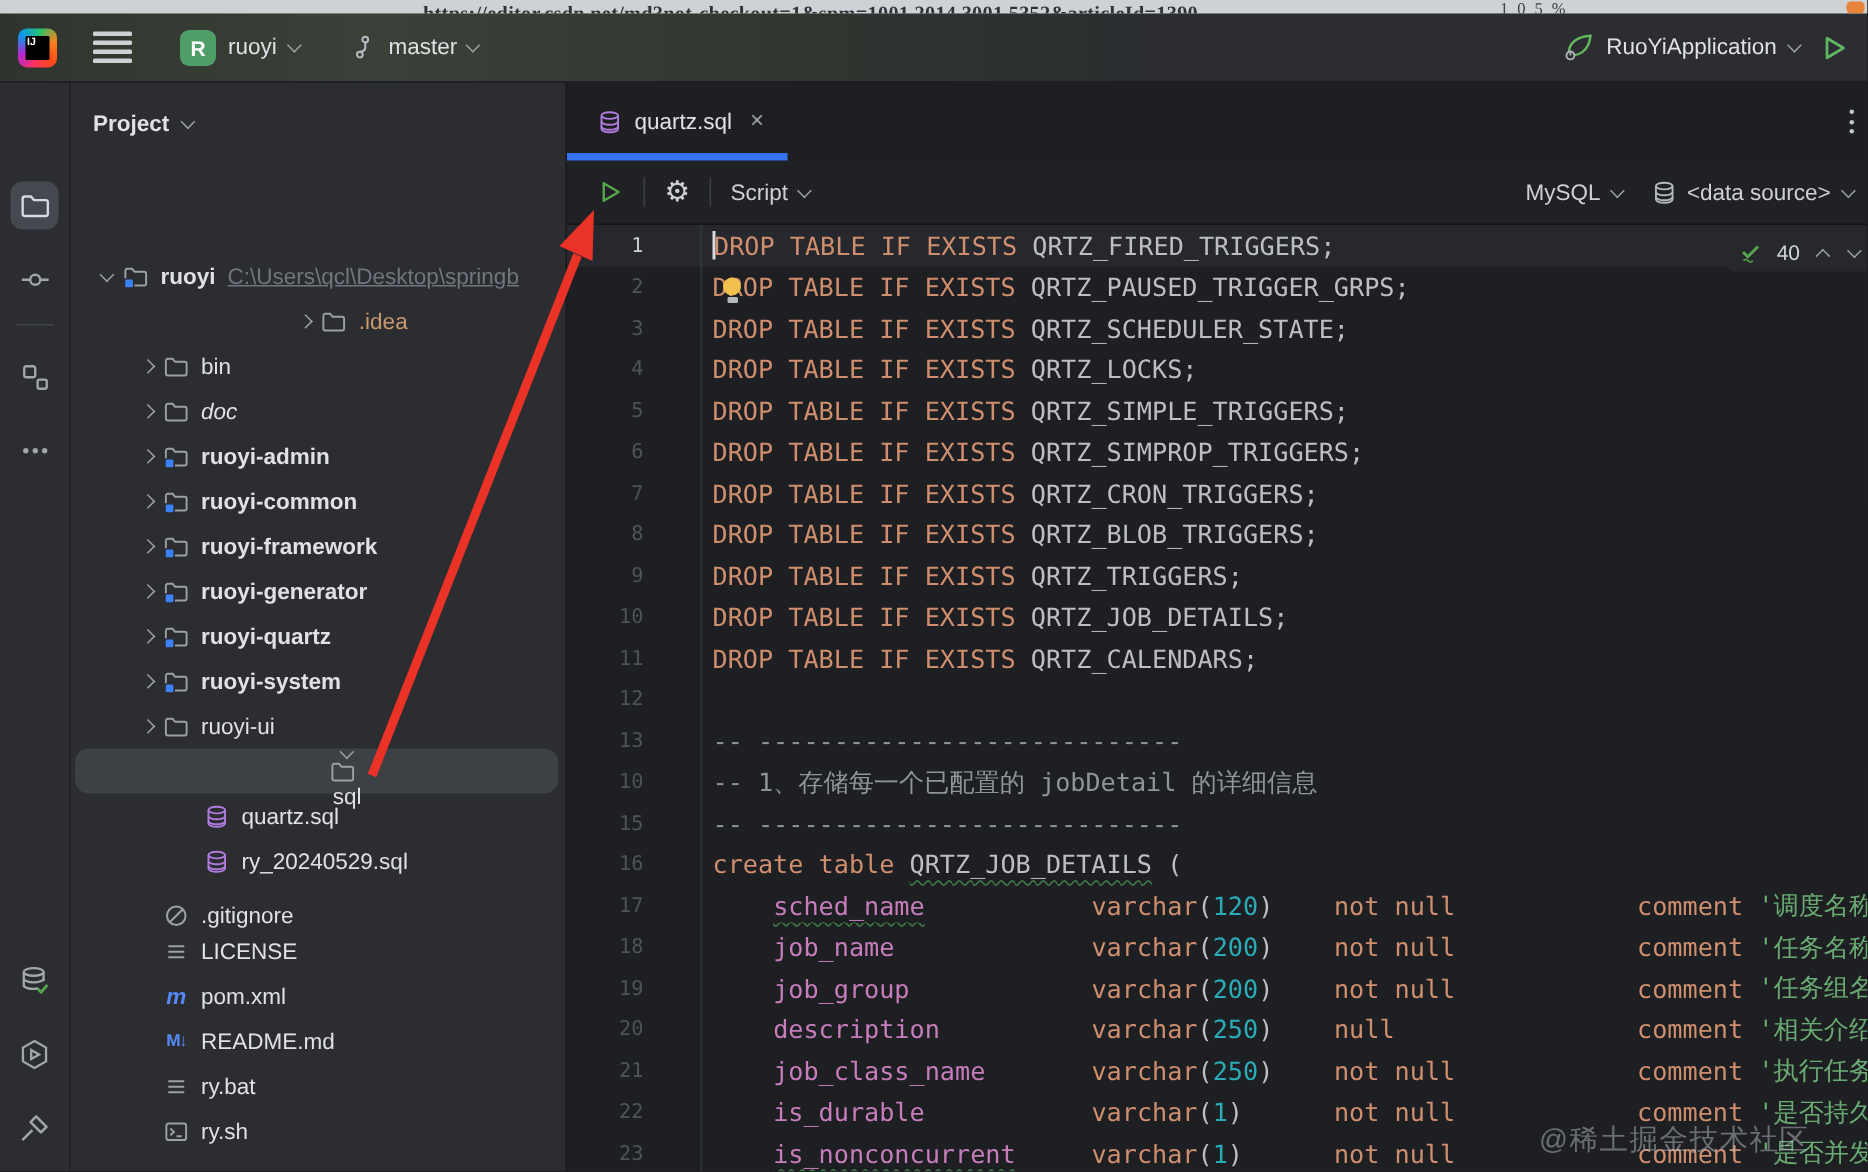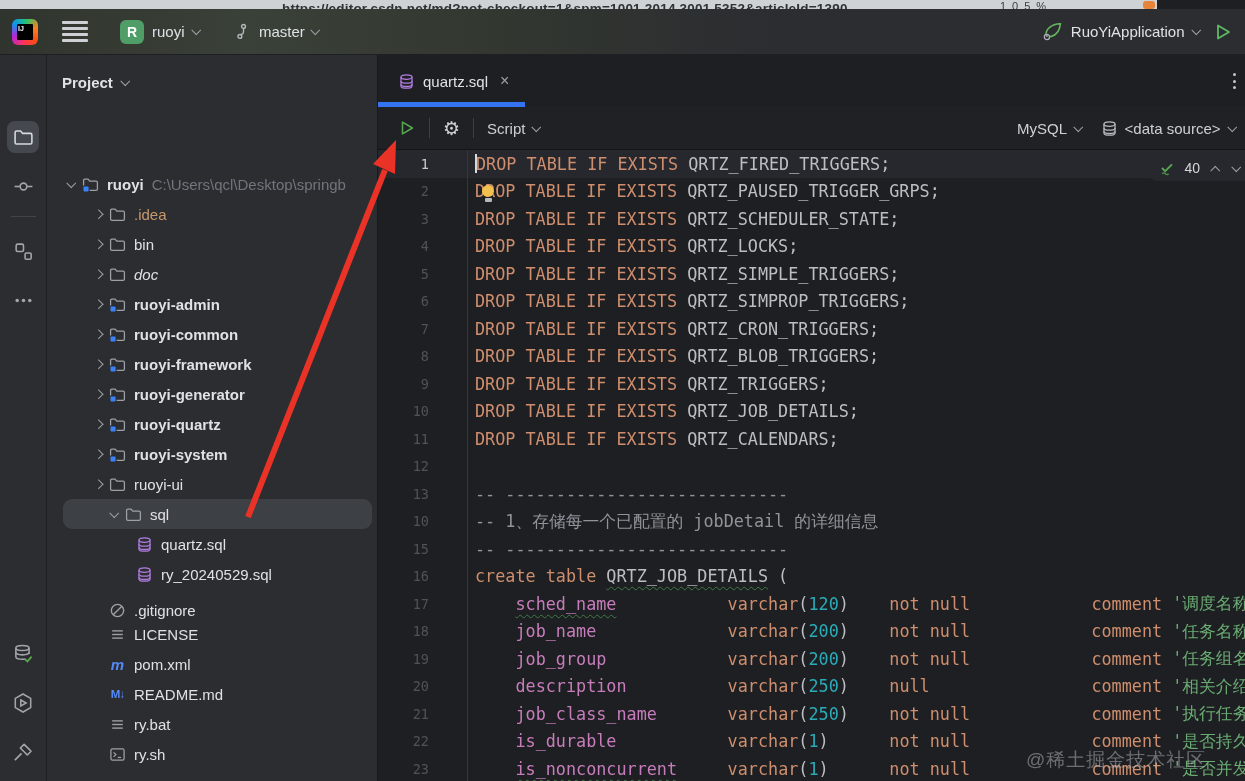--- a/index.html
+++ b/index.html
@@ -1,21 +1,21 @@
 <!DOCTYPE html>
 <html><head>
 <meta charset="utf-8">
 <style>
   * { margin:0; padding:0; box-sizing:border-box; }
   html,body { width:1245px; height:781px; overflow:hidden; background:#1e1f22;
     font-family:"Liberation Sans","DejaVu Sans",sans-serif; position:relative; }
 
   
-  .browser-strip { position:absolute; left:0; top:0; width:1157px; height:9px;
-    background:#ced2d4; overflow:hidden; z-index:5; }
+  .browser-strip { position:absolute; left:0; top:0; width:1245px; height:9px;
+    background:#ced2d4; overflow:hidden; z-index:5;font-family:Liberation Serif, serif; }
   .browser-strip .url { position:absolute; left:282px; top:1px; font-size:13.5px;
     color:#2f3337; white-space:nowrap; font-weight:700; letter-spacing:.2px; }
   .browser-strip .bright { position:absolute; left:1000px; top:0px; font-size:11px;
     color:#3c4043; white-space:nowrap; letter-spacing:6px; }
   .browser-strip .avatarbit { position:absolute; right:2px; top:1px; width:12px; height:8px;
     background:#e8833a; border-radius:3px; }
 
   
   .titlebar { position:absolute; left:0; top:9px; width:1245px; height:46px;
     background:linear-gradient(90deg,#30342e 0%,#3a4138 20%,#323730 40%,#2b2d30 62%,#2b2d30 100%);
@@ -47,28 +47,28 @@
   .sicon.sel { background:#45484e; }
   .stripe-div { position:absolute; left:11px; width:25px; height:1px; background:#404349; }
 
   
   .proj-panel { width:331px; background:#2b2d30; border-right:1px solid #17181b; flex:none;
     overflow:hidden; position:relative; }
   .panel-header { display:flex; align-items:center; gap:9px; padding:19px 0 0 15px; }
   .panel-header .ph-title { color:#dfe1e5; font-size:15px; font-weight:700; }
   .tree { position:absolute; left:0; top:114px; right:0; }
   .tree-row { height:30px; display:flex; align-items:center; white-space:nowrap; }
-  .tree-row.selected { background:#3d4045; border-radius:9px; margin:0 5px 0 16px; }
+  .tree-row.selected { background:#3d4045; border-radius:9px; margin:0 5px 0 3px;flex-direction:column; }
   .tr-exp { width:20px; flex:none; display:flex; align-items:center; justify-content:center; }
   .tr-exp .chev.closed { transform:rotate(-45deg); }
   .tr-ico { width:19px; flex:none; display:flex; align-items:center; justify-content:center; margin-right:7px; }
   .tr-label { color:#dfe1e5; font-size:15px; }
   .tr-label.bold { font-weight:700; }
   .tr-label.orange { color:#c8996c; }
-  .tr-path { color:#71757d; font-size:15px; margin-left:8px; }
+  .tr-path { color:#71757d; font-size:15px; margin-left:8px;text-decoration:underline; }
   .fico { font-style:italic; color:#548af7; font-weight:700; font-size:15px; }
   .fico.md { font-style:normal; font-size:11.5px; letter-spacing:-1px; }
 
   
   .editor { flex:1; display:flex; flex-direction:column; min-width:0; }
   .tabbar { height:52px; background:#1e1f22; display:flex; align-items:stretch; flex:none; }
   .tab { display:flex; align-items:center; gap:8px; padding:0 16px 0 20px; position:relative; }
   .tab::after { content:''; position:absolute; left:0; right:0; bottom:0; height:5px; background:#3574f0; }
   .tab-label { color:#dfe1e5; font-size:15px; }
   .tab-close { color:#9da0a6; font-size:16px; margin-left:4px; }
@@ -247,21 +247,21 @@
           </span>
           <span class="tr-ico">
             <svg viewBox="0 0 16 16" width="17" height="17">
               <path d="M1.5 4.2c0-.7.5-1.2 1.2-1.2h3l1.6 1.9h6c.7 0 1.2.5 1.2 1.2v6.2c0 .7-.5 1.2-1.2 1.2H2.7c-.7 0-1.2-.5-1.2-1.2z" fill="none" stroke="#9da0a6" stroke-width="1.2"></path>
               <rect x="0.9" y="9.3" width="5.8" height="5.8" rx="1.2" fill="#3b82f6" stroke="#2b2d30" stroke-width="1"></rect>
             </svg>
           </span>
           <span class="tr-label bold">ruoyi</span>
           <span class="tr-path">C:\Users\qcl\Desktop\springb</span>
         </div>
-        <div class="tree-row" style="padding-left: 41px;">
+        <div class="tree-row" style="padding-left: 41px; justify-content: center;">
           <span class="tr-exp">
             <span class="chev closed"></span>
           </span>
           <span class="tr-ico">
             <svg viewBox="0 0 16 16" width="17" height="17">
               <path d="M1.5 4.2c0-.7.5-1.2 1.2-1.2h3l1.6 1.9h6c.7 0 1.2.5 1.2 1.2v6.2c0 .7-.5 1.2-1.2 1.2H2.7c-.7 0-1.2-.5-1.2-1.2z" fill="none" stroke="#9da0a6" stroke-width="1.2"></path>
             </svg>
           </span>
           <span class="tr-label orange">.idea</span>
         </div>

